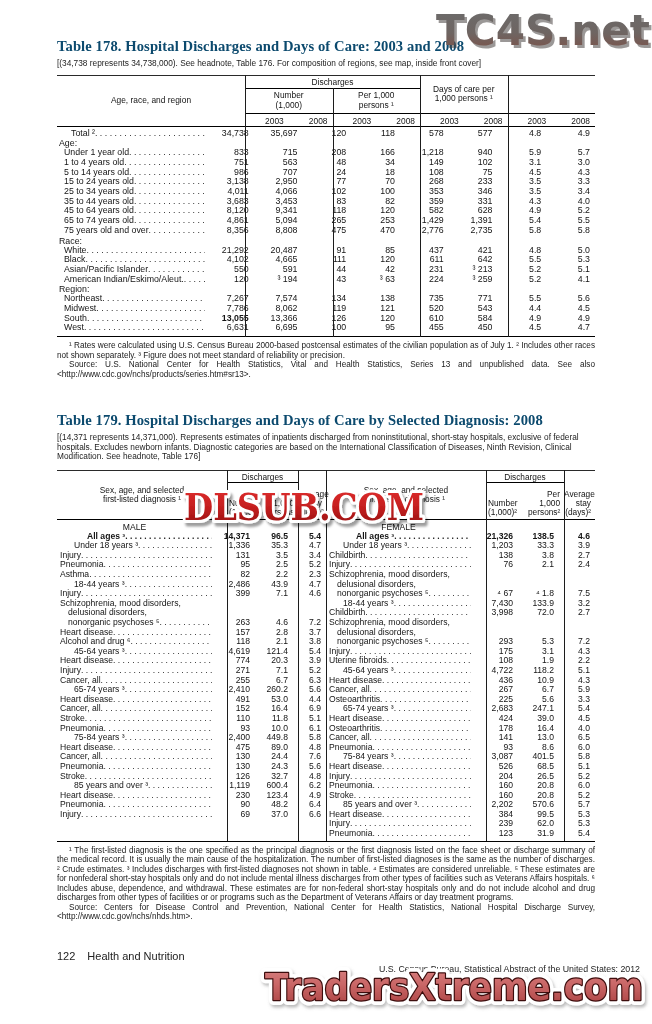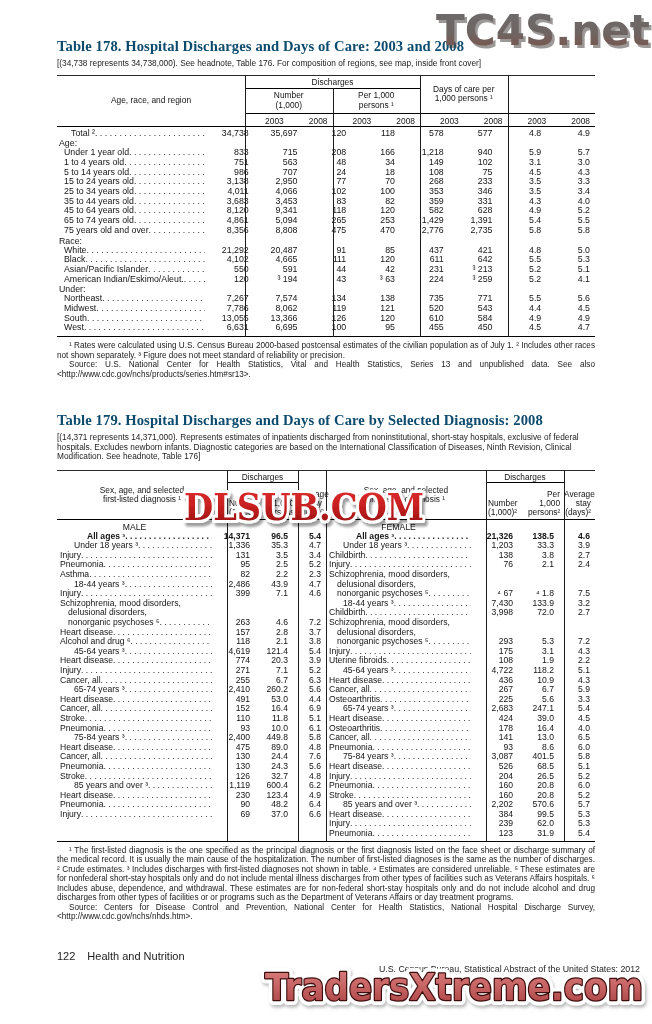--- a/index.html
+++ b/index.html
@@ -356,21 +356,21 @@
             <div class="num" style="width: 43.75px;">120</div>
             <div class="num" style="width: 43.75px;">³ 194</div>
             <div class="num" style="width: 43.75px;">43</div>
             <div class="num" style="width: 43.75px;">³ 63</div>
             <div class="num" style="width: 43.75px;">224</div>
             <div class="num" style="width: 43.75px;">³ 259</div>
             <div class="num" style="width: 43.75px;">5.2</div>
             <div class="num" style="width: 43.75px;">4.1</div>
           </div>
           <div class="trow section">
-            <div class="lbl-cell">Under:</div>
+            <div class="lbl-cell">Region:</div>
             <div class="num" style="width: 43.75px;"></div>
             <div class="num" style="width: 43.75px;"></div>
             <div class="num" style="width: 43.75px;"></div>
             <div class="num" style="width: 43.75px;"></div>
             <div class="num" style="width: 43.75px;"></div>
             <div class="num" style="width: 43.75px;"></div>
             <div class="num" style="width: 43.75px;"></div>
             <div class="num" style="width: 43.75px;"></div>
           </div>
           <div class="trow item">
@@ -405,21 +405,21 @@
             <div class="num" style="width: 43.75px;">4.4</div>
             <div class="num" style="width: 43.75px;">4.5</div>
           </div>
           <div class="trow item">
             <div class="lbl-cell">
               <div class="lline">
                 <span class="ltext">South</span>
                 <span class="dots"></span>
               </div>
             </div>
-            <div class="num" style="width: 43.75px;">13,055</div>
+            <div class="num" style="width: 43.75px; font-weight: bold;">13,055</div>
             <div class="num" style="width: 43.75px;">13,366</div>
             <div class="num" style="width: 43.75px;">126</div>
             <div class="num" style="width: 43.75px;">120</div>
             <div class="num" style="width: 43.75px;">610</div>
             <div class="num" style="width: 43.75px;">584</div>
             <div class="num" style="width: 43.75px;">4.9</div>
             <div class="num" style="width: 43.75px;">4.9</div>
           </div>
           <div class="trow item">
             <div class="lbl-cell">

